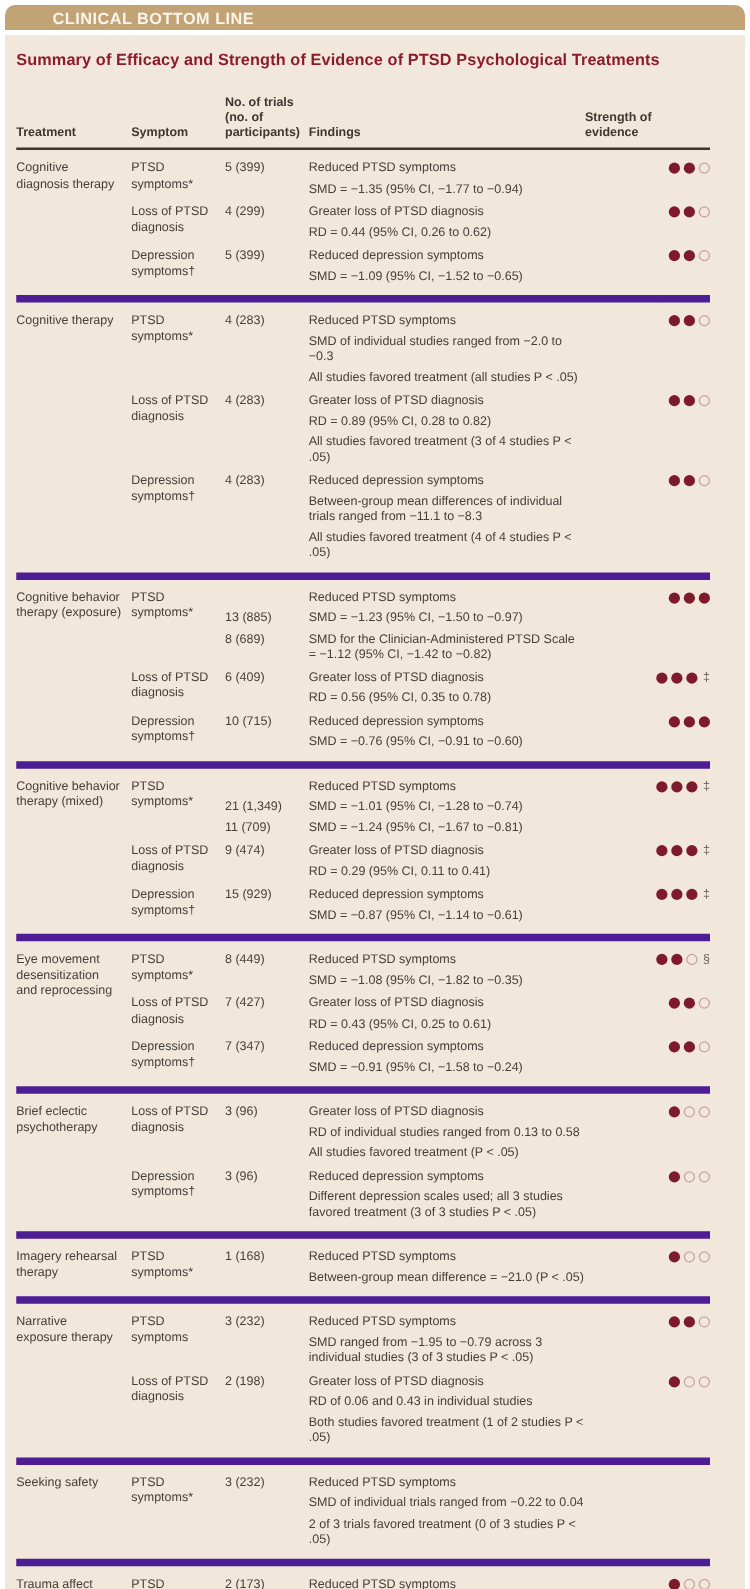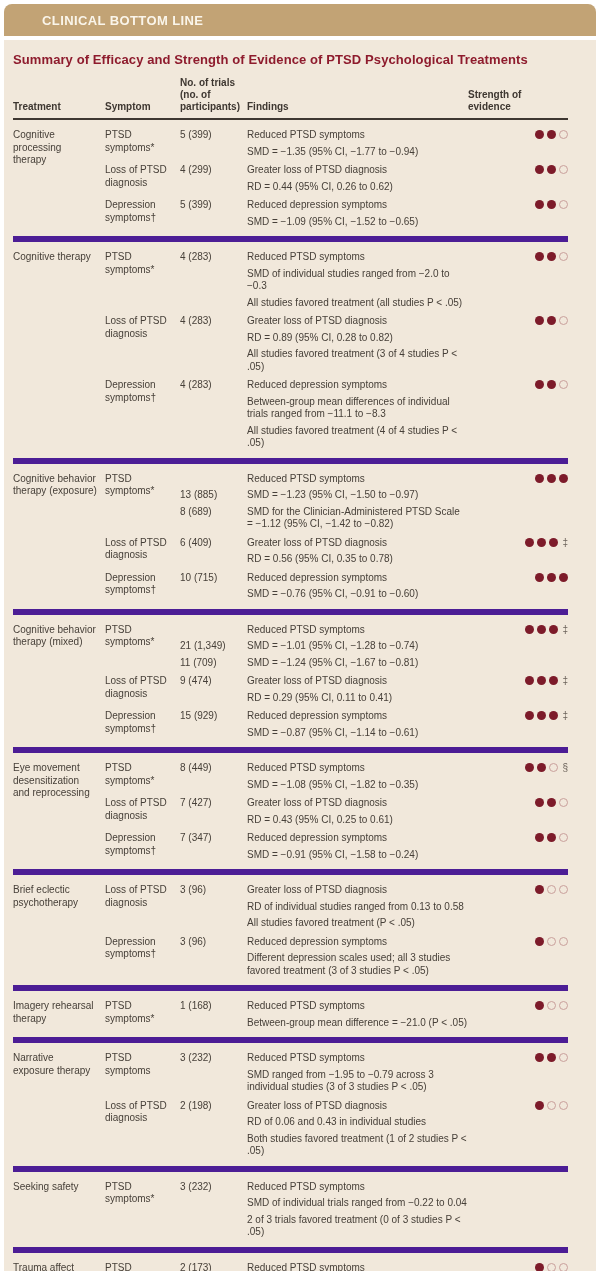--- a/index.html
+++ b/index.html
@@ -7,36 +7,36 @@
   body {
     width:600px;
     font-family:"Liberation Sans","DejaVu Sans",sans-serif;
     color:#474039;
     -webkit-font-smoothing:antialiased;
   }
   .card { margin:4px; }
   .banner {
     background:#c2a375;
     border-radius:8px 8px 0 0;
-    height:32px;
+    height:20px;
     display:flex; align-items:center;
     padding-left:38px;
     margin-bottom:4px;
   }
   .banner-text {
     color:#faf5ea; font-size:13px; font-weight:bold; letter-spacing:.4px;
   }
   .panel {
     background:#f1e8db;
     border-radius:0 0 9px 9px;
     padding:12px 28px 16px 9px;
   }
   .title {
     color:#8e1b2d; font-size:13px; font-weight:bold;
-    margin-bottom:10px; letter-spacing:.1px;
+    margin-bottom:22px; letter-spacing:.1px;
   }
   
   .thead {
     display:grid;
     grid-template-columns:92px 75px 67px 1fr 100px;
     align-items:end;
     border-bottom:2px solid #3e3731;
     padding-bottom:5px;
   }
   .th { font-size:10px; font-weight:bold; line-height:12px; color:#3e3731; padding-right:6px; }
@@ -79,21 +79,21 @@
     <div class="thead">
       <div class="th">Treatment</div>
       <div class="th">Symptom</div>
       <div class="th">No. of trials (no. of participants)</div>
       <div class="th">Findings</div>
       <div class="th">Strength of evidence</div>
     </div>
 
     <div>
         <div class="group">
-          <div class="treatment">Cognitive processing therapy</div>
+          <div class="treatment">Cognitive diagnosis therapy</div>
           <div class="rows">
             <div class="subrow">
               <div class="symptom">PTSD symptoms*</div>
               <div class="lines">
                 <div class="line">
                   <div class="trial">5 (399)</div>
                   <div class="ftext">Reduced PTSD symptoms</div>
                 </div>
                 <div class="line">
                   <div class="trial"></div>

